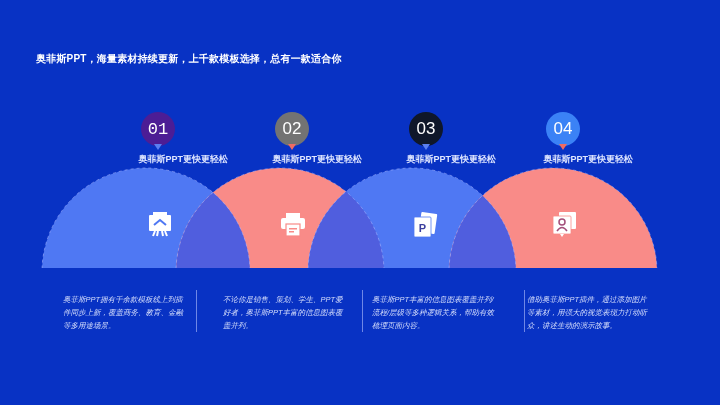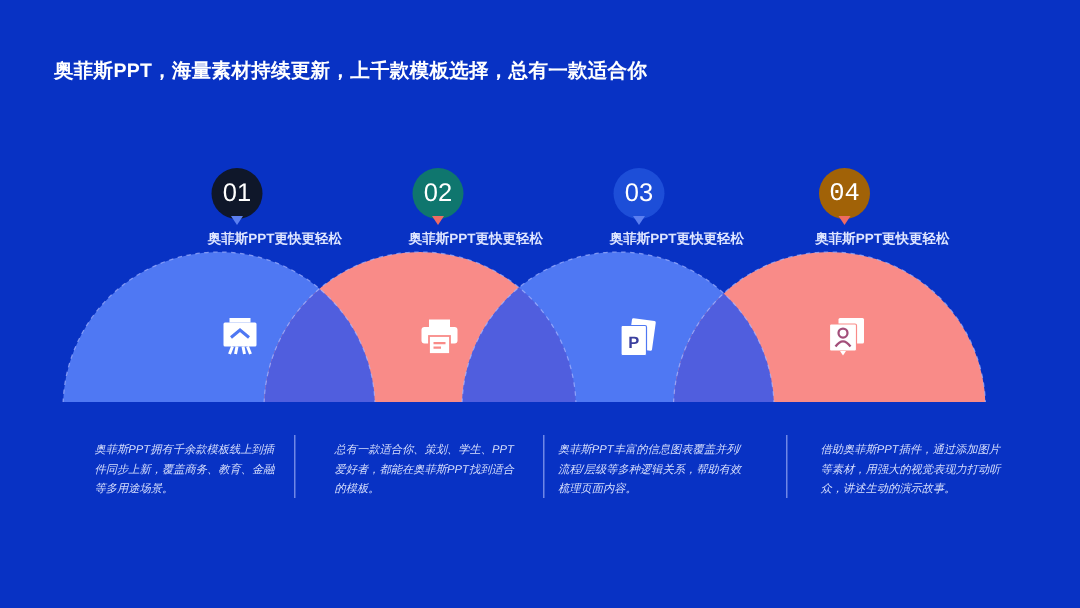--- a/index.html
+++ b/index.html
@@ -1,40 +1,40 @@
 <!DOCTYPE html>
 <html><head>
 <meta charset="utf-8">
 <style>
   html,body{margin:0;padding:0;}
   body{width:720px;height:405px;background:#0832c4;position:relative;overflow:hidden;font-family:"Liberation Sans","DejaVu Sans",sans-serif;color:#fff;}
-  .title{position:absolute;left:36px;top:38px;font-size:13px;font-weight:bold;letter-spacing:0.2px;white-space:nowrap;}
+  .title{position:absolute;left:36px;top:52px;font-size:10px;font-weight:bold;letter-spacing:0.2px;white-space:nowrap;}
   .badge{position:absolute;width:34px;height:34px;border-radius:50%;display:flex;align-items:center;justify-content:center;font-size:17px;color:#fff;}
   .badge::after{content:"";position:absolute;left:50%;bottom:-4px;margin-left:-4px;border-left:4px solid transparent;border-right:4px solid transparent;border-top:6px solid var(--c);}
   .subtitle{position:absolute;width:140px;text-align:right;font-size:9px;font-weight:bold;color:#dfe6ff;white-space:nowrap;}
   svg.arcs{position:absolute;left:0;top:0;}
   .icon{position:absolute;width:30px;height:30px;}
   .desc{position:absolute;top:293px;width:125px;font-size:7.5px;line-height:13px;color:#d6defc;font-style:italic;}
   .divider{position:absolute;top:290px;width:1px;height:42px;background:#6f87e6;}
 </style>
 </head>
 <body>
 
 <div class="title">奥菲斯PPT，海量素材持续更新，上千款模板选择，总有一款适合你</div>
 
-<div class="badge" style="left:141px;top:112px;background:#0f172a;--c:#5b7ff0;">
+<div class="badge" style="left:141px;top:112px;background:#4c1d95;font-family:Liberation Mono, monospace;--c:#5b7ff0;">
     <span>01</span>
   </div>
-<div class="badge" style="left:275px;top:112px;background:#0f766e;--c:#ef6b63;">
+<div class="badge" style="left:275px;top:112px;background:#737373;--c:#ef6b63;">
     <span>02</span>
   </div>
-<div class="badge" style="left:409px;top:112px;background:#1d4ed8;--c:#5b7ff0;">
+<div class="badge" style="left:409px;top:112px;background:#0f172a;--c:#5b7ff0;">
     <span>03</span>
   </div>
-<div class="badge" style="left:546px;top:112px;background:#a16207;font-family:Liberation Mono, monospace;--c:#ef6b63;">
+<div class="badge" style="left:546px;top:112px;background:#3b82f6;--c:#ef6b63;">
     <span>04</span>
   </div>
 
 <div class="subtitle" style="left:88px;top:153px;">奥菲斯PPT更快更轻松</div>
 <div class="subtitle" style="left:222px;top:153px;">奥菲斯PPT更快更轻松</div>
 <div class="subtitle" style="left:356px;top:153px;">奥菲斯PPT更快更轻松</div>
 <div class="subtitle" style="left:493px;top:153px;">奥菲斯PPT更快更轻松</div>
 
 <svg class="arcs" width="720" height="405">
   <defs>
@@ -98,17 +98,17 @@
 <svg class="icon" style="left:549px;top:210px;" viewBox="0 0 30 30">
   <rect x="10" y="2" width="17" height="17" rx="1" fill="#fff"></rect>
   <rect x="4" y="6" width="18" height="18" rx="1" fill="#fff" stroke="#f98b88" stroke-width="0.8"></rect>
   <path d="M11 24 L13 27 L15 24 Z" fill="#fff"></path>
   <circle cx="13" cy="12" r="3" fill="none" stroke="#a34f7a" stroke-width="1.5"></circle>
   <path d="M8 21 Q13 14 18 21" fill="none" stroke="#a34f7a" stroke-width="1.5"></path>
 </svg>
 
 <div class="desc" style="left:63px;">奥菲斯PPT拥有千余款模板线上到插件同步上新，覆盖商务、教育、金融等多用途场景。</div>
 <div class="divider" style="left:196px;"></div>
-<div class="desc" style="left:223px;">总有一款适合你、策划、学生、PPT爱好者，都能在奥菲斯PPT找到适合的模板。</div>
+<div class="desc" style="left:223px;">不论你是销售、策划、学生、PPT爱好者，奥菲斯PPT丰富的信息图表覆盖并列。</div>
 <div class="divider" style="left:362px;"></div>
 <div class="desc" style="left:372px;">奥菲斯PPT丰富的信息图表覆盖并列/流程/层级等多种逻辑关系，帮助有效梳理页面内容。</div>
 <div class="divider" style="left:524px;"></div>
-<div class="desc" style="left:547px;">借助奥菲斯PPT插件，通过添加图片等素材，用强大的视觉表现力打动听众，讲述生动的演示故事。</div>
+<div class="desc" style="left:527px;">借助奥菲斯PPT插件，通过添加图片等素材，用强大的视觉表现力打动听众，讲述生动的演示故事。</div>
 
 </body></html>

